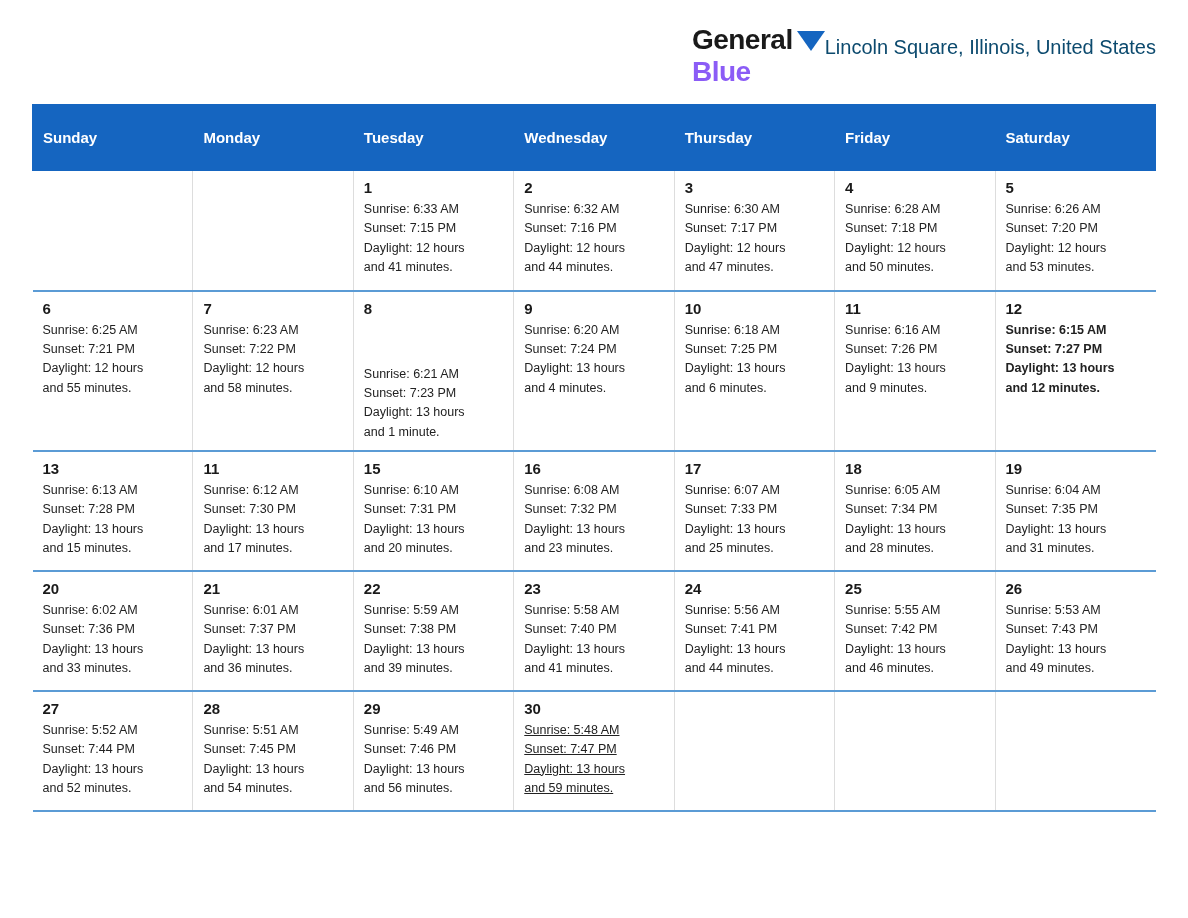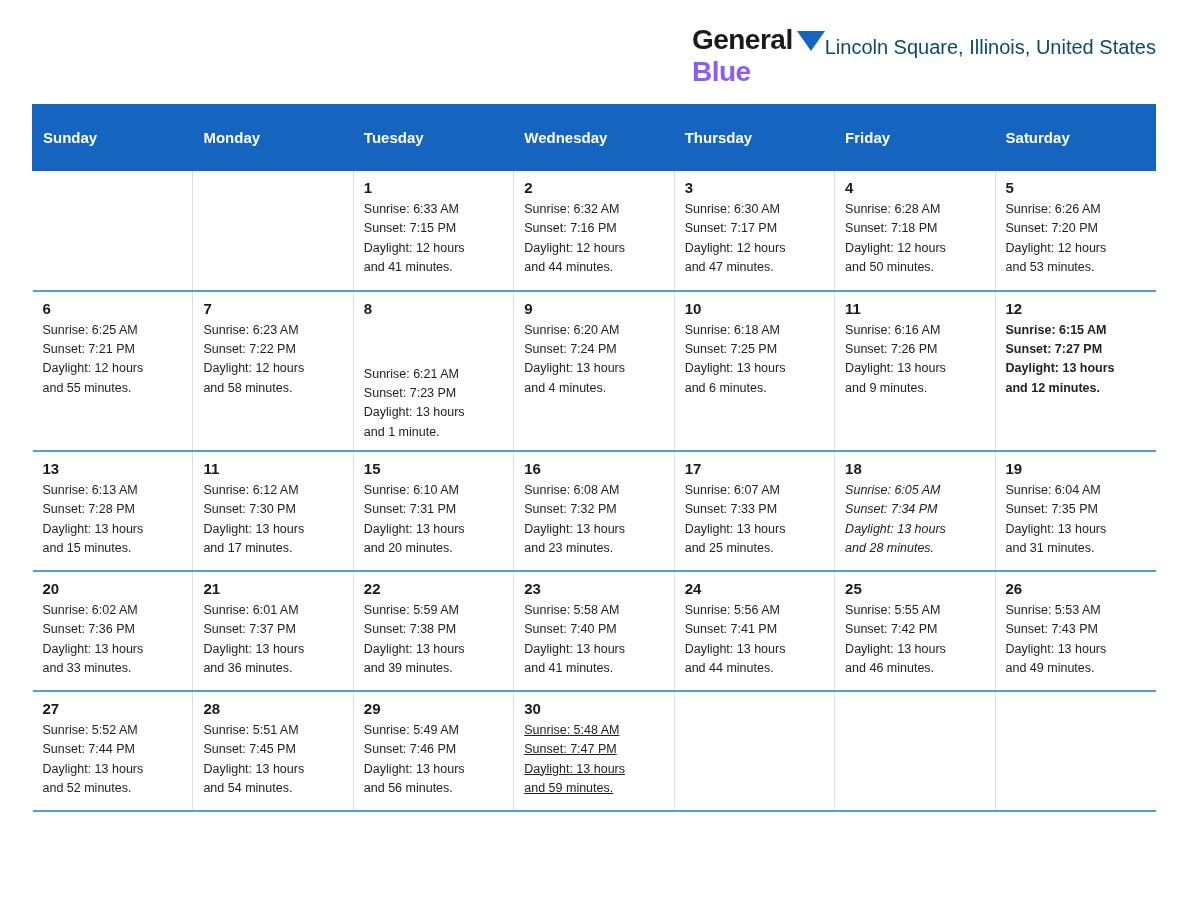--- a/index.html
+++ b/index.html
@@ -256,21 +256,21 @@
         </td>
         <td>
           <div class="day-number">17</div>
           <div class="day-info" style="white-space: pre-line;">Sunrise: 6:07 AM
 Sunset: 7:33 PM
 Daylight: 13 hours
 and 25 minutes.</div>
         </td>
         <td>
           <div class="day-number">18</div>
-          <div class="day-info" style="white-space: pre-line; font-style: italic;">Sunrise: 6:05 AM
+          <div class="day-info" style="white-space: pre-line;">Sunrise: 6:05 AM
 Sunset: 7:34 PM
 Daylight: 13 hours
 and 28 minutes.</div>
         </td>
         <td>
           <div class="day-number">19</div>
           <div class="day-info" style="white-space: pre-line;">Sunrise: 6:04 AM
 Sunset: 7:35 PM
 Daylight: 13 hours
 and 31 minutes.</div>

